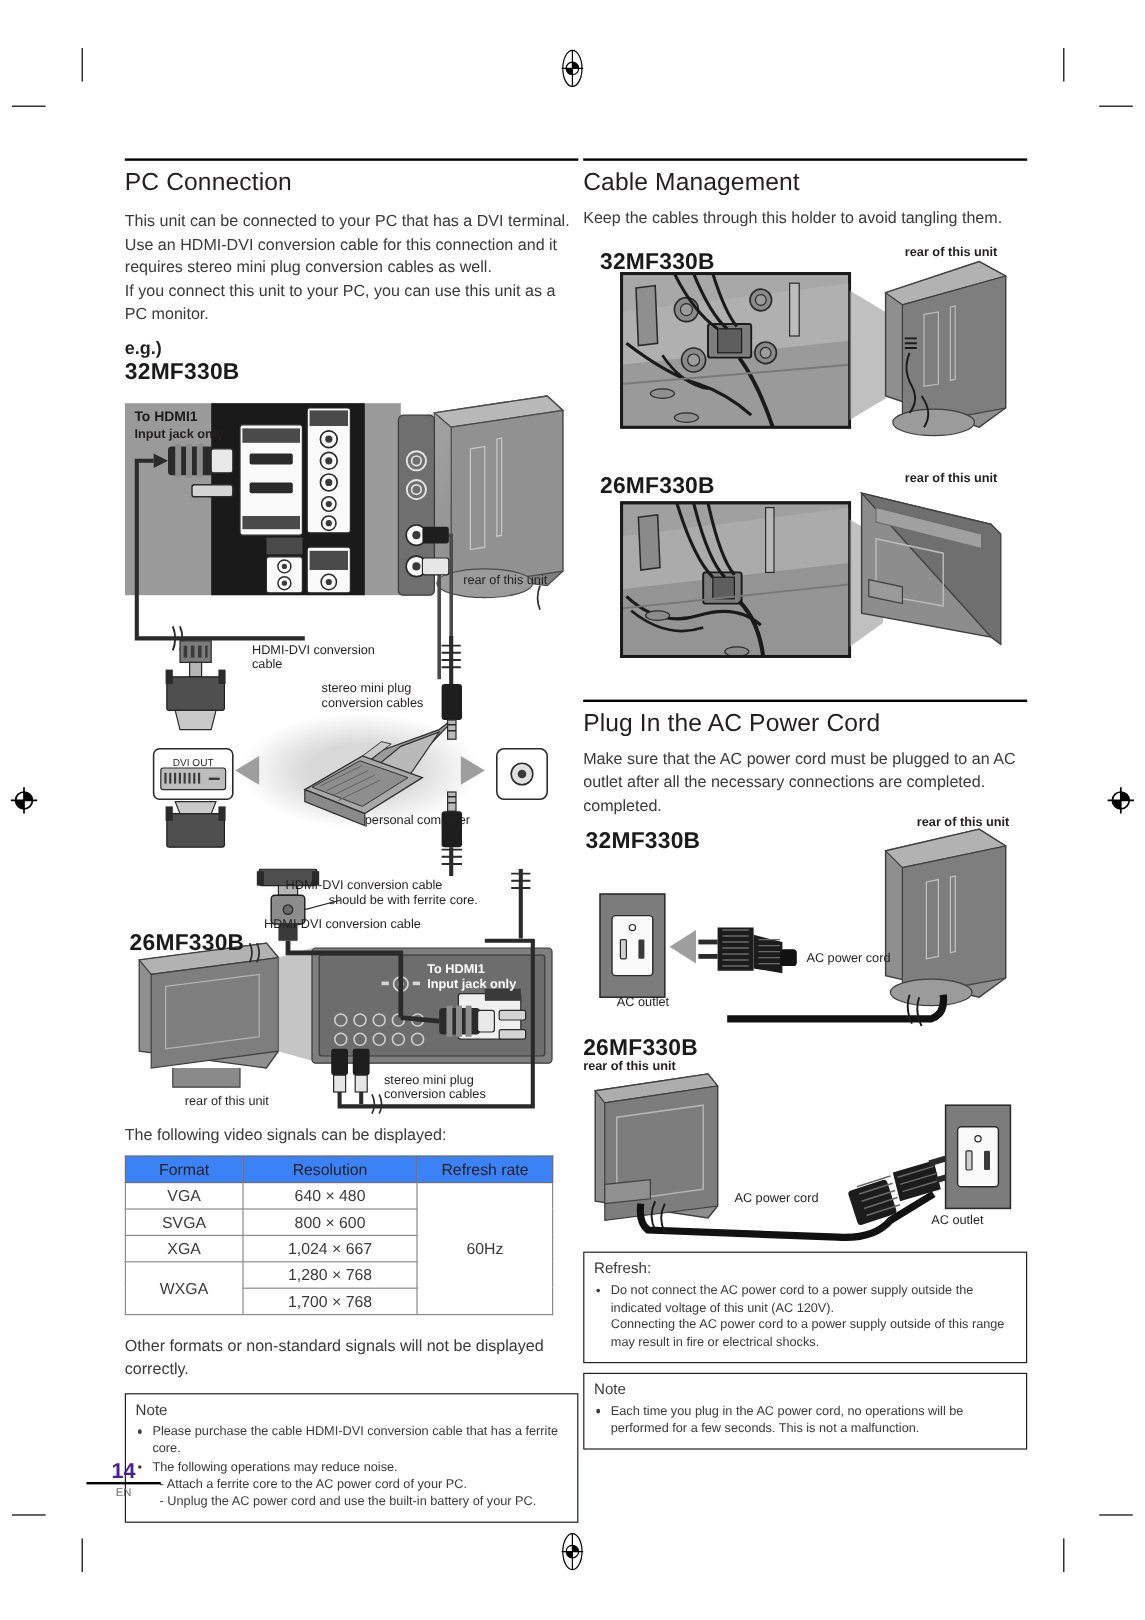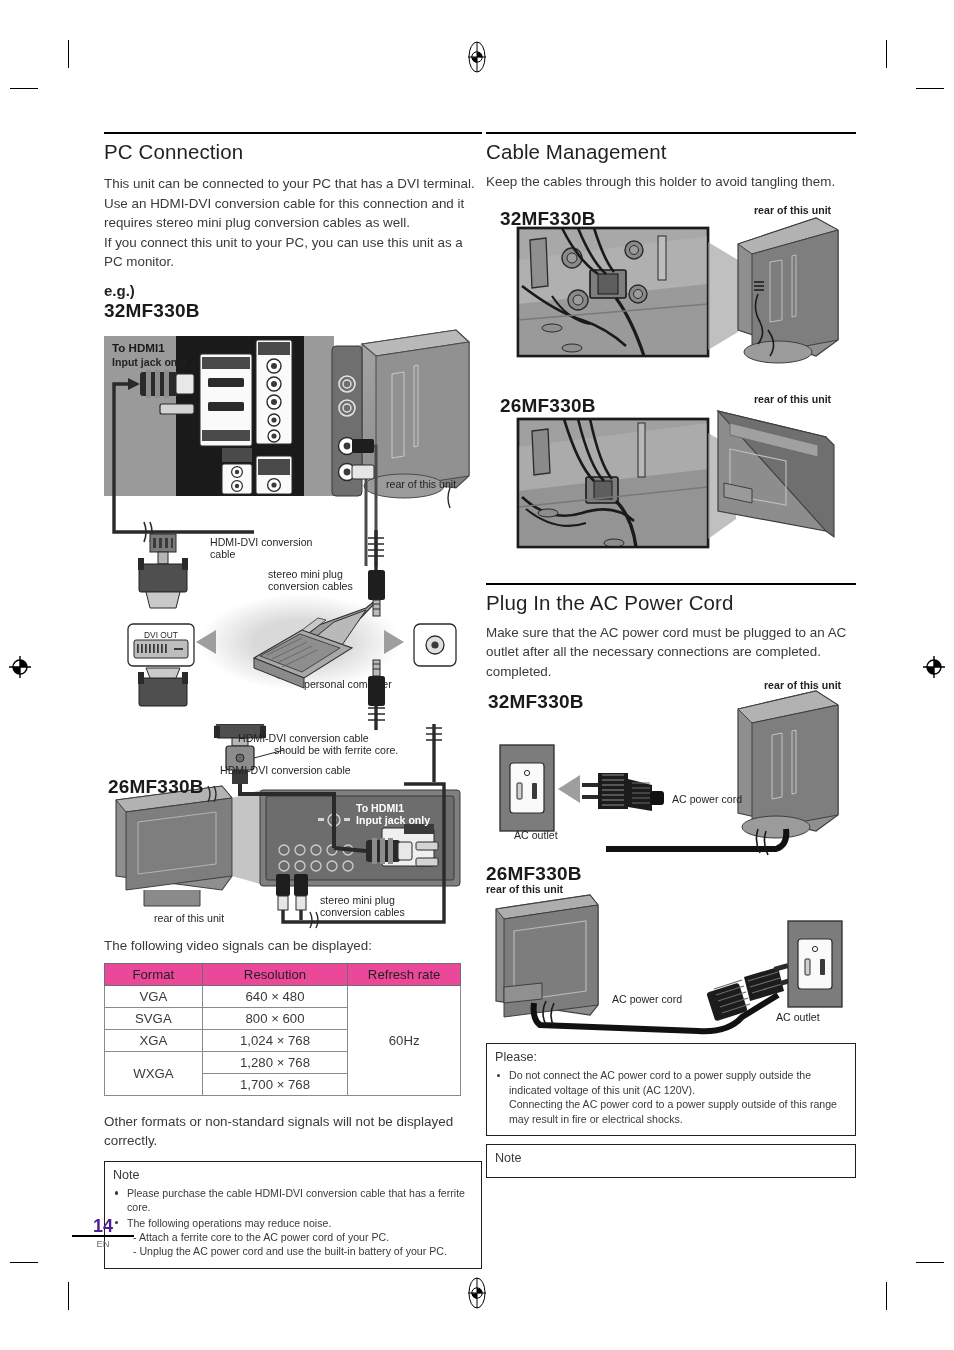--- a/index.html
+++ b/index.html
@@ -60,21 +60,21 @@
 
   
   table.signals {
     border-collapse:collapse; width:357px; margin-top:7px;
     font-size:13.2px; color:#3a3a3c;
   }
   table.signals th, table.signals td {
     border:1.1px solid #8a8a8a;
     text-align:center; font-weight:normal; padding:3px 4px; height:21px;
   }
-  table.signals th { background:#ec4899; color:#231f20; border-color:#6e6e6e; }
+  table.signals th { background:#3b82f6; color:#231f20; border-color:#6e6e6e; }
   table.signals td.c1 { width:98px; }
   table.signals td.c2 { width:146px; }
   table.signals td.c3 { width:113px; }
 
   
   .diagram { position:relative; }
   .lbl {
     position:absolute; font-size:10.6px; line-height:12.6px;
     color:#231f20; white-space:nowrap;
   }
@@ -430,21 +430,21 @@
           <td class="c1">VGA</td>
           <td class="c2">640 ×  480</td>
           <td class="c3" rowspan="5">60Hz</td>
         </tr>
         <tr>
           <td class="c1">SVGA</td>
           <td class="c2">800 ×  600</td>
         </tr>
         <tr>
           <td class="c1">XGA</td>
-          <td class="c2">1,024 × 768</td>
+          <td class="c2">1,024 × 667</td>
         </tr>
         <tr>
           <td class="c1" rowspan="2">WXGA</td>
           <td class="c2">1,280 × 768</td>
         </tr>
         <tr>
           <td class="c2">1,700 × 768</td>
         </tr>
       </tbody>
     </table>
@@ -624,32 +624,38 @@
         <rect x="334" y="90" width="5" height="16" rx="1" fill="#3a3a3a"></rect>
         <circle cx="329" cy="80" r="2.6" fill="none" stroke="#2a2a2a"></circle>
       </svg>
       <span class="model" style="position:absolute; left:0px; top:-6px;">26MF330B</span>
       <span class="lbl bold" style="left:0px; top:14px;">rear of this unit</span>
       <span class="lbl" style="left:126px; top:124px;">AC power cord</span>
       <span class="lbl" style="left:290px; top:142px;">AC outlet</span>
     </div>
 
     <div class="box" style="margin-top:2px;">
-      <div class="box-title">Please:</div>
+      <div class="box-title">Refresh:</div>
       <ul>
         <li>
           <span class="dot"></span>
           <span>Do not connect the AC power cord to a power supply outside the indicated voltage of this unit (AC 120V).</span>
           <span class="sub" style="padding-left:0;">Connecting the AC power cord to a power supply outside of this range may result in fire or electrical shocks.</span>
         </li>
       </ul>
     </div>
 
     <div class="box" style="margin-top:8px;">
       <div class="box-title">Note</div>
+      <ul>
+        <li>
+          <span class="dot"></span>
+          <span>Each time you plug in the AC power cord, no operations will be performed for a few seconds. This is not a malfunction.</span>
+        </li>
+      </ul>
     </div>
   </div>
 
   <div class="page-num">
     <div class="n">14</div>
     <div class="rule"></div>
     <div class="en">EN</div>
   </div>
 
 </div>

